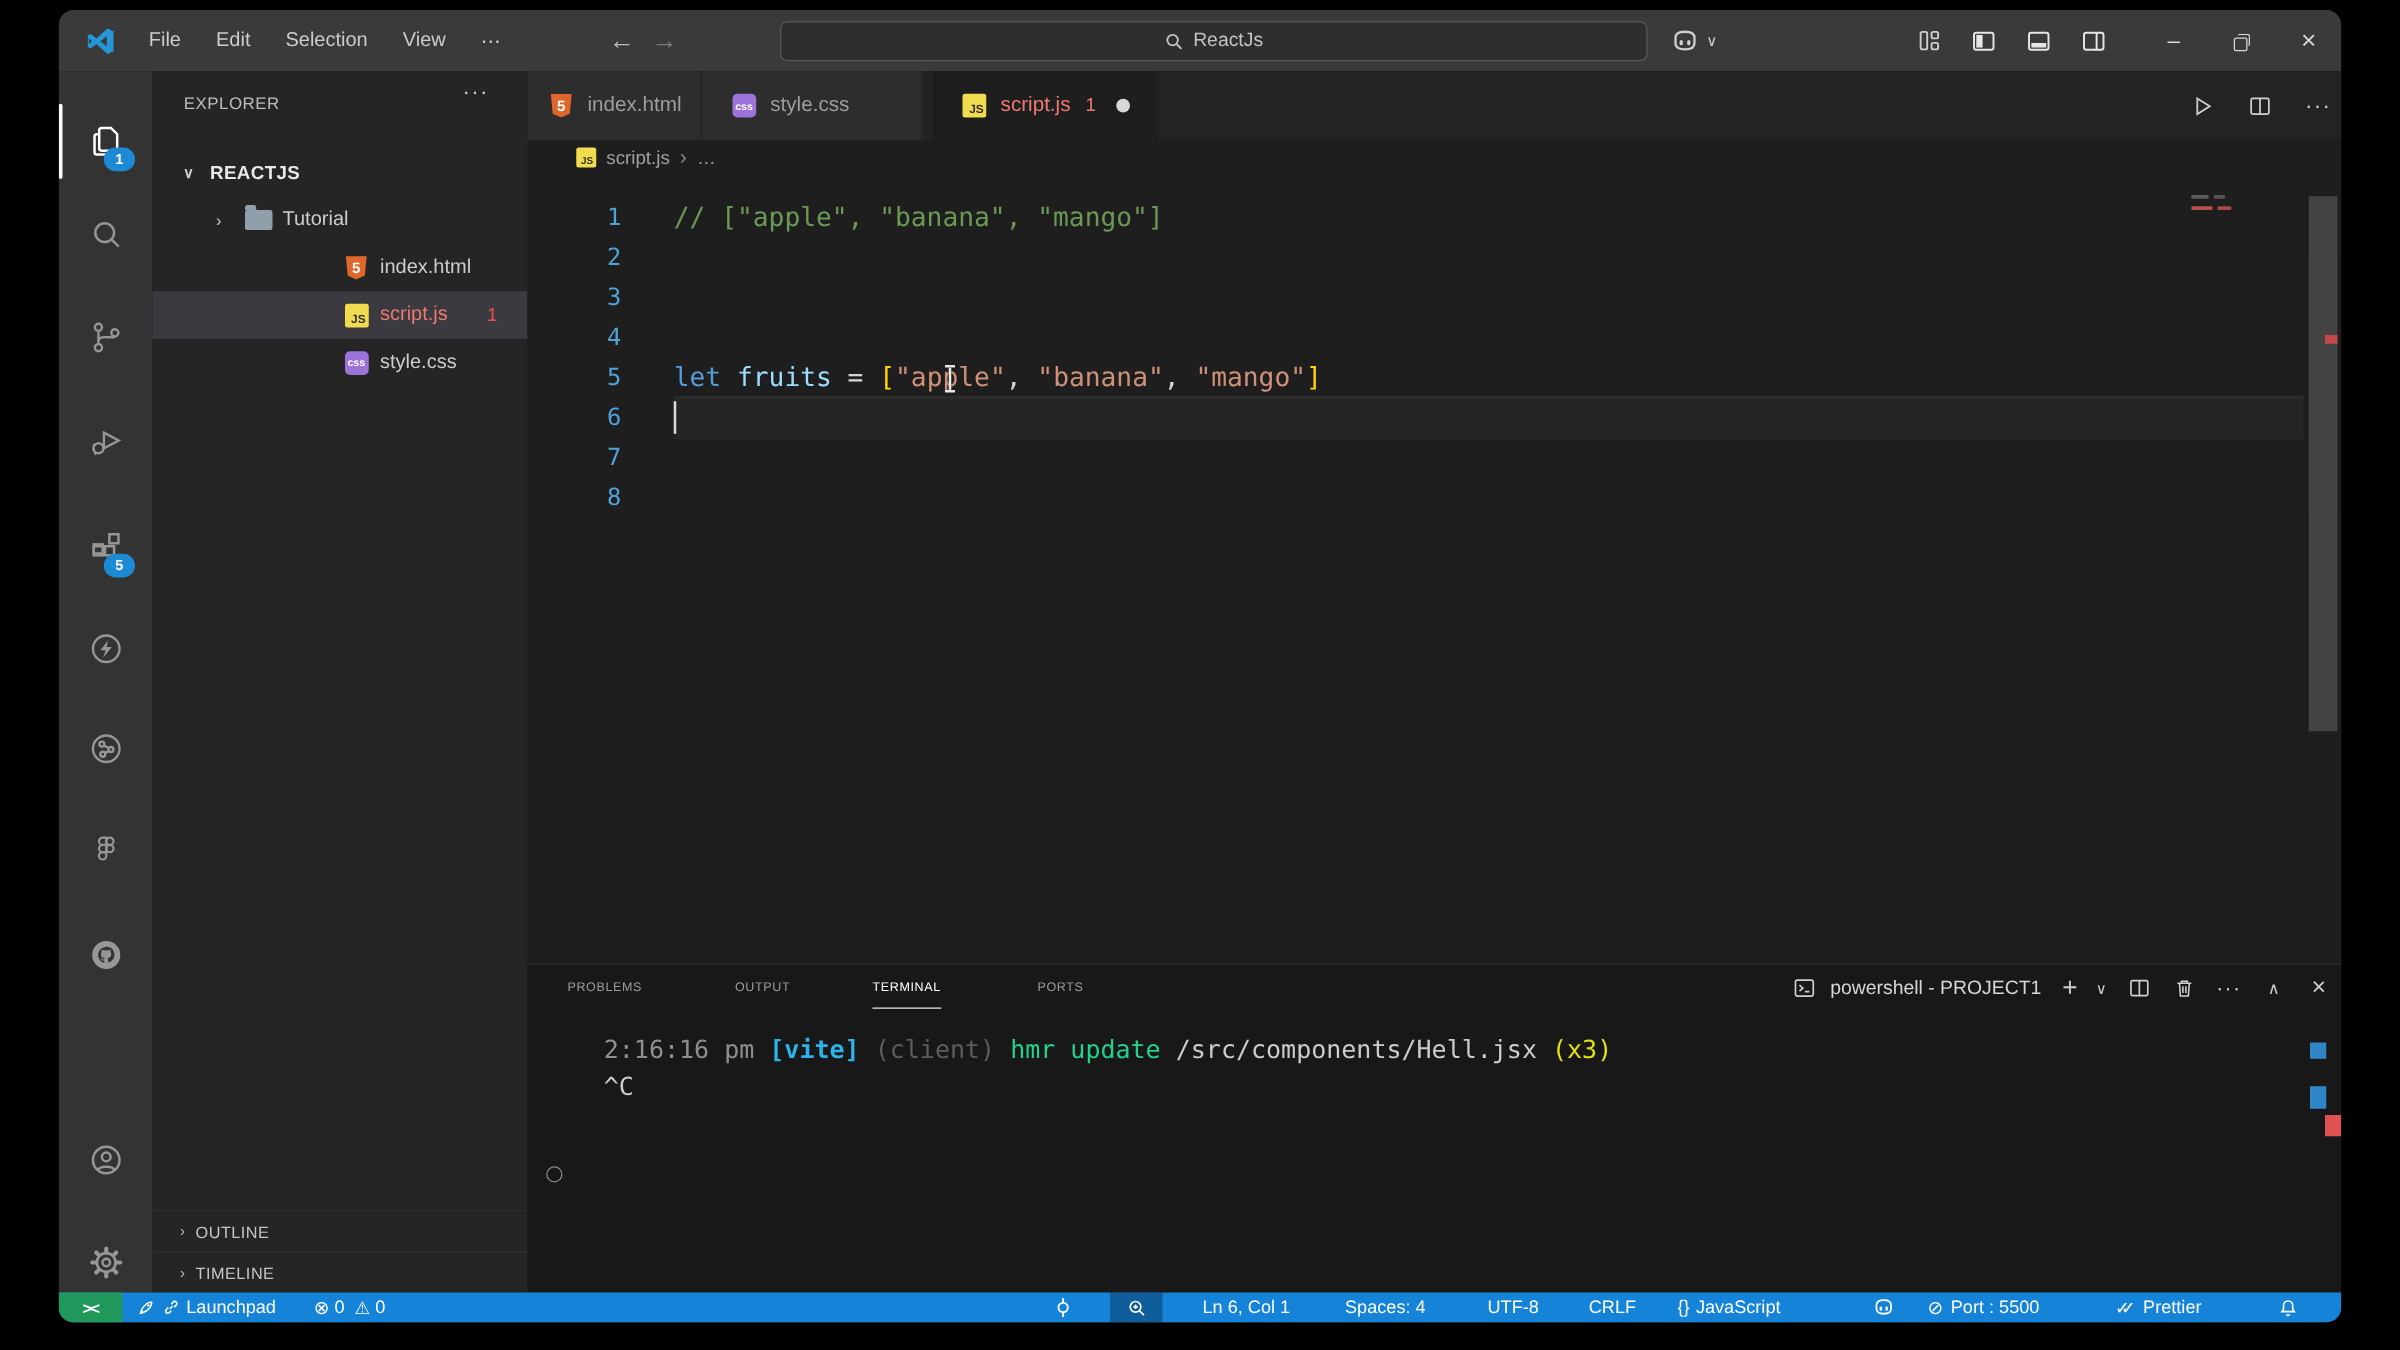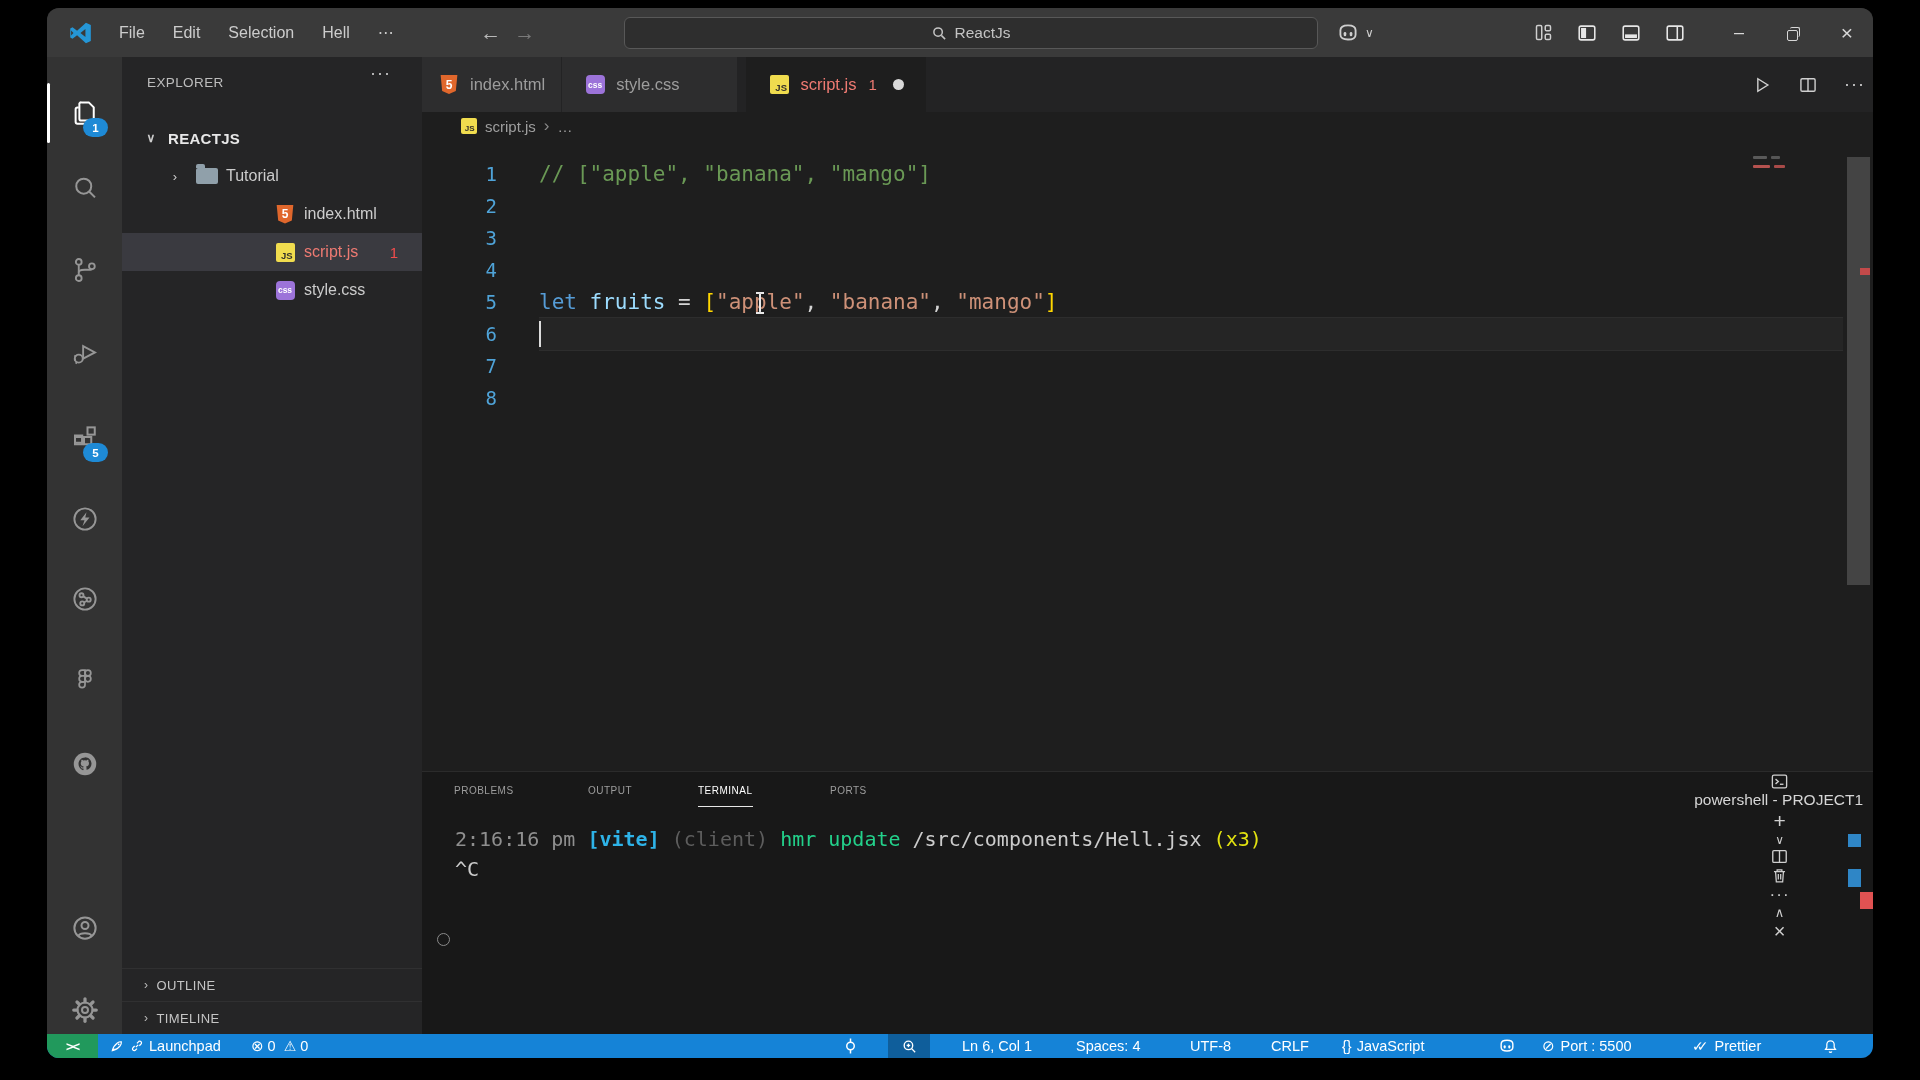--- a/index.html
+++ b/index.html
@@ -100,28 +100,28 @@
   .ibeam i{position:absolute;background:#e9e9e9;box-shadow:0 0 1px #222;display:block;}
   .ibeam .stem{left:4px;top:2px;width:2px;height:18px;}
   .ibeam .t{left:1px;top:0;width:8px;height:2px;} .ibeam .b{left:1px;bottom:0;width:8px;height:2px;}
 
   
   .panel{position:absolute;left:0;top:714px;right:0;bottom:0;background:#181818;border-top:1px solid #2b2b2b;box-sizing:border-box;}
   .panel-header{position:absolute;left:0;top:0;right:0;height:37px;}
   .ptab{position:absolute;top:0;height:37px;display:flex;align-items:center;color:#9d9d9d;font-size:10px;letter-spacing:.5px;}
   .ptab.active{color:#ffffff;}
   .ptab.active:after{content:"";position:absolute;left:0;right:0;bottom:2px;height:1.5px;background:#e7e7e7;}
-  .panel-right{position:absolute;right:0;top:0;height:37px;display:flex;align-items:center;color:#cccccc;flex-direction:column;}
+  .panel-right{position:absolute;right:0;top:0;height:37px;display:flex;align-items:center;color:#cccccc;}
   .pr-title{font-size:15.5px;color:#d6d6d6;margin:0 10px 0 8px;}
   .pr-ic{width:36px;display:flex;justify-content:center;align-items:center;color:#cfcfcf;font-size:17px;}
 
   .terminal{position:absolute;left:0;top:37px;right:0;bottom:0;font-family:"DejaVu Sans Mono",monospace;
             font-size:20px;color:#cccccc;}
   .term-lines{padding:15px 0 0 33px;}
-  .term-line{height:30px;line-height:30px;white-space:pre;position:relative;}
+  .term-line{height:30px;line-height:30px;white-space:pre;position:relative;margin-left:28px;}
   .tt-dim{color:#8f8f8f;} .tt-vite{color:#2eb3e8;font-weight:bold;} .tt-faint{color:#5d5d5d;}
   .tt-green{color:#23d18b;} .tt-fg{color:#cccccc;} .tt-yellow{color:#e2e210;}
   .term-cursor{display:inline-block;width:11px;height:22px;border:1.5px solid #cccccc;vertical-align:-4px;}
   .cmd-circle{position:absolute;left:15px;top:124px;width:11px;height:11px;border:1.5px solid #8a8a8a;border-radius:50%;}
   .term-deco{position:absolute;width:13px;}
 
   
   .statusbar{position:absolute;left:0;bottom:0;right:0;height:24px;background:#1583d7;color:#fff;font-size:14.5px;}
   .sb-item{position:absolute;top:0;height:24px;display:flex;align-items:center;gap:5px;white-space:nowrap;}
   .remote{left:0;width:51px;justify-content:center;background:#21995c;font-weight:bold;font-size:13px;letter-spacing:-1px;}
@@ -137,21 +137,21 @@
 
   <div class="titlebar">
     <span class="vslogo">
       <svg width="26" height="26" viewBox="0 0 24 24">
             <path fill="#2596d6" d="M17.5 2.5L22 4.6v14.8l-4.5 2.1-8.2-7.4-4.2 3.3-2.1-1.2v-8.4l2.1-1.2 4.2 3.3 8.2-7.4zM17 8.2l-4.6 3.8 4.6 3.8V8.2zM3.8 9.8v4.4L6 12 3.8 9.8z"></path>
           </svg>
     </span>
     <div class="menu-item">File</div>
     <div class="menu-item">Edit</div>
     <div class="menu-item">Selection</div>
-    <div class="menu-item">Hell</div>
+    <div class="menu-item">View</div>
     <div class="menu-item">⋯</div>
     <div class="nav-arrow" style="margin-left:66px;">←</div>
     <div class="nav-arrow dis">→</div>
     <div class="searchbox">
       <span class="tb-icon">
         <svg width="15" height="15" viewBox="0 0 16 16" fill="none" stroke="#c3c3c3" stroke-width="1.6">
               <circle cx="6.5" cy="6.5" r="4.5"></circle>
               <line x1="10" y1="10" x2="14" y2="14"></line>
             </svg>
       </span>

